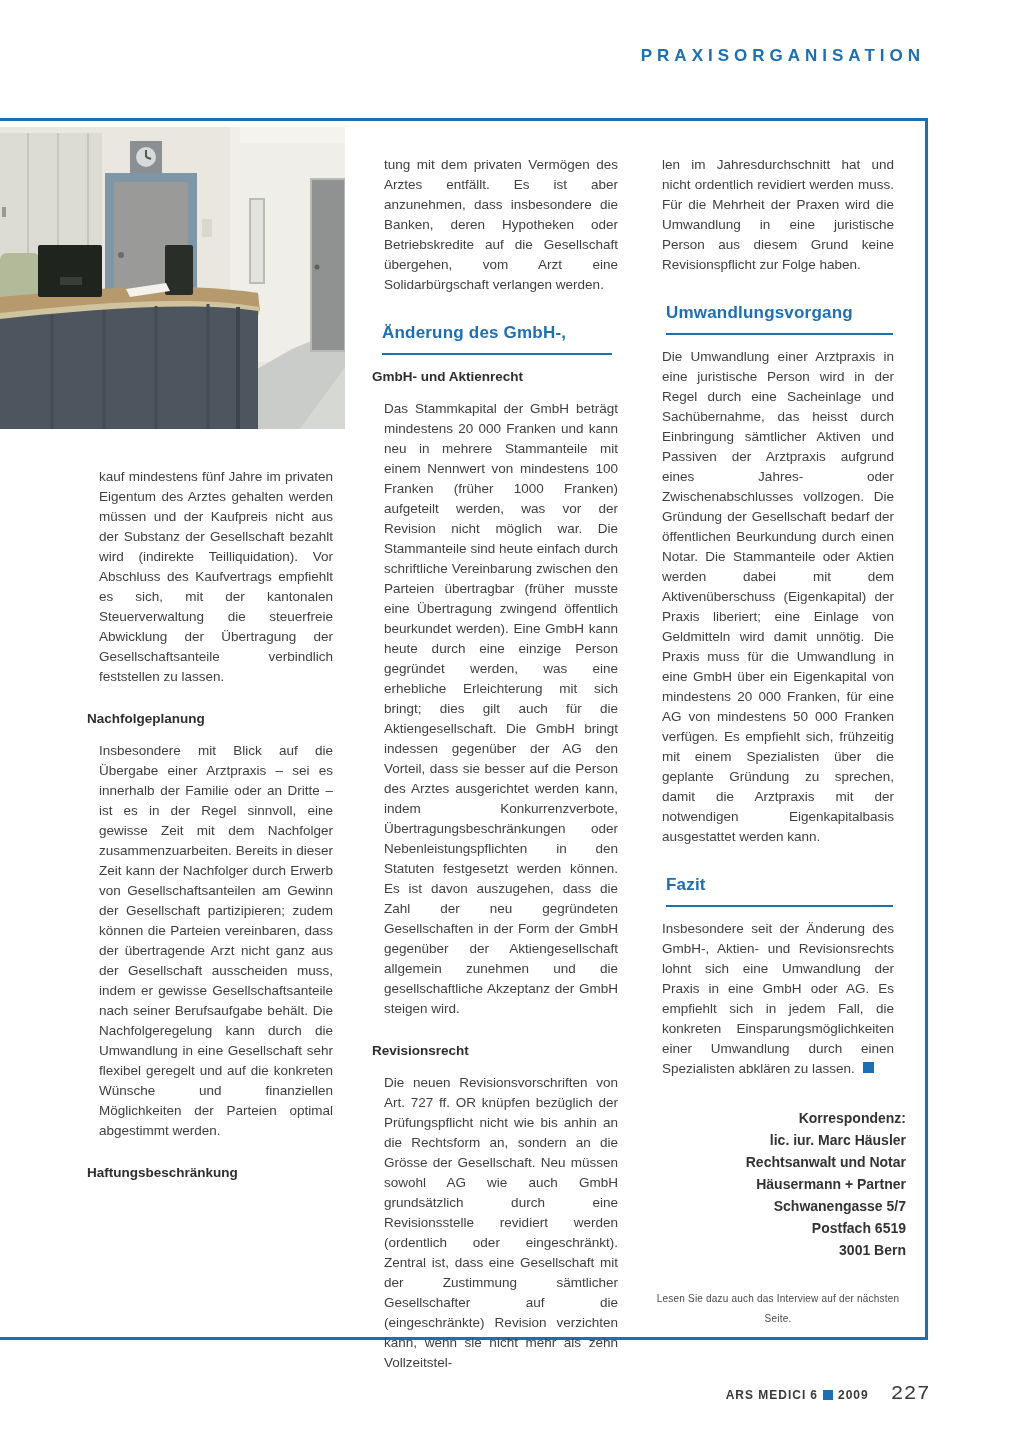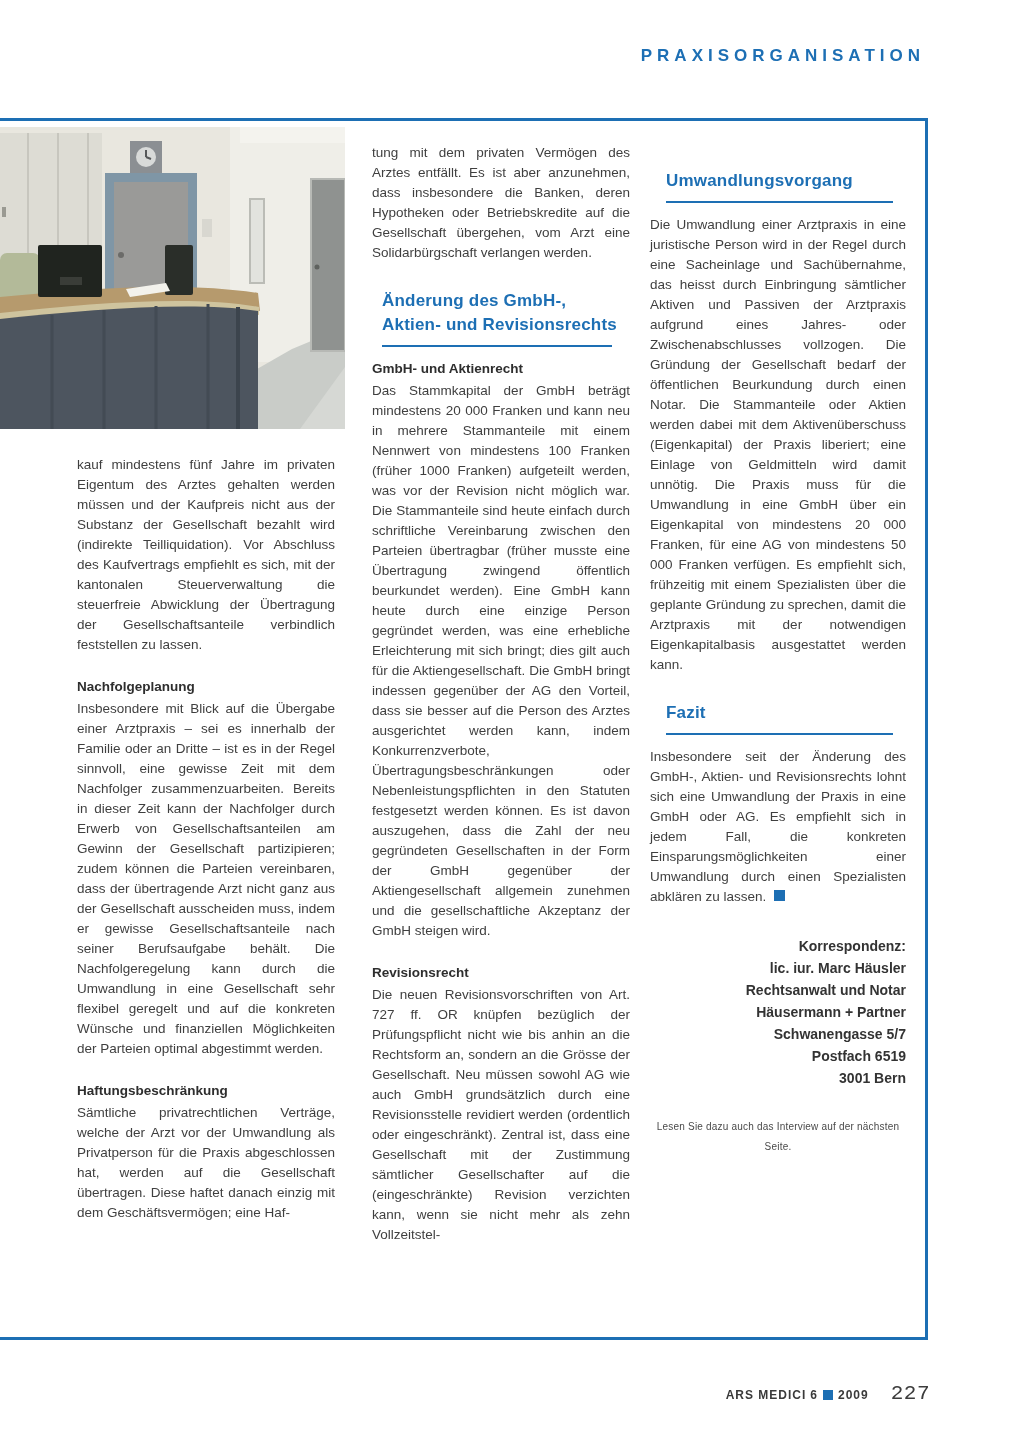--- a/index.html
+++ b/index.html
@@ -13,24 +13,24 @@
     color:#1d6fb4;font-weight:700;font-size:17px;letter-spacing:5px;
   }
   
   .frame-top{position:absolute;left:0;top:118px;width:928px;height:3px;background:#1d6fb4;}
   .frame-right{position:absolute;left:925px;top:118px;width:3px;height:1222px;background:#1d6fb4;}
   .frame-bottom{position:absolute;left:0;top:1337px;width:928px;height:3px;background:#1d6fb4;}
   
   .photo{position:absolute;left:0;top:127px;width:345px;height:302px;overflow:hidden;}
   
   .col{position:absolute;width:258px;font-size:13.5px;line-height:20px;text-align:justify;color:#3f3f3f;}
-  .col-left{left:77px;top:455px;}
+  .col-left{left:87px;top:455px;}
   .col-middle{left:372px;top:143px;}
   .col-right{left:650px;top:143px;width:256px;}
-  .para{margin:0;}
+  .para{margin:12px;}
   .subhead{font-weight:700;color:#2e2e2e;margin:22px 0 2px 0;text-align:left;}
   .bluehead{
     color:#1d6fb4;font-weight:700;font-size:17px;line-height:24px;
     margin:26px 0 0 10px;text-align:left;letter-spacing:0.2px;
   }
   .bluerule{height:2px;background:#1d6fb4;margin:8px 0 0 10px;width:230px;}
   .col-right .bluehead{margin-left:16px;}
   .col-right .bluerule{margin-left:16px;width:227px;}
   .after-rule{margin-top:12px;}
   .endmark{
@@ -104,37 +104,36 @@
 
     <polygon points="126,162 166,156 170,164 130,170" fill="#f3f2ec"></polygon>
   </svg>
 </div>
 
 <div class="col col-left">
   <p class="para">kauf mindestens fünf Jahre im privaten Eigentum des Arztes gehalten werden müssen und der Kaufpreis nicht aus der Substanz der Gesellschaft bezahlt wird (indirekte Teilliquidation). Vor Abschluss des Kaufvertrags empfiehlt es sich, mit der kantonalen Steuerverwaltung die steuerfreie Abwicklung der Übertragung der Gesellschaftsanteile verbindlich feststellen zu lassen.</p>
   <div class="subhead">Nachfolgeplanung</div>
   <p class="para">Insbesondere mit Blick auf die Übergabe einer Arztpraxis – sei es innerhalb der Familie oder an Dritte – ist es in der Regel sinnvoll, eine gewisse Zeit mit dem Nachfolger zusammenzuarbeiten. Bereits in dieser Zeit kann der Nachfolger durch Erwerb von Gesellschaftsanteilen am Gewinn der Gesellschaft partizipieren; zudem können die Parteien vereinbaren, dass der übertragende Arzt nicht ganz aus der Gesellschaft ausscheiden muss, indem er gewisse Gesellschaftsanteile nach seiner Berufsaufgabe behält. Die Nachfolgeregelung kann durch die Umwandlung in eine Gesellschaft sehr flexibel geregelt und auf die konkreten Wünsche und finanziellen Möglichkeiten der Parteien optimal abgestimmt werden.</p>
   <div class="subhead">Haftungsbeschränkung</div>
-  <p class="para">Sämtliche privatrechtlichen Verträge, welche der Arzt vor der Umwandlung als Privatperson für die Praxis abgeschlossen hat, werden auf die Gesellschaft übertragen. Diese haftet danach einzig mit dem Geschäftsvermögen; eine Haf-</p>
 </div>
 
 <div class="col col-middle">
   <p class="para">tung mit dem privaten Vermögen des Arztes entfällt. Es ist aber anzunehmen, dass insbesondere die Banken, deren Hypotheken oder Betriebskredite auf die Gesellschaft übergehen, vom Arzt eine Solidarbürgschaft verlangen werden.</p>
   <div class="bluehead">
     <div>Änderung des GmbH-,</div>
-    <div>Aktien- und Revisionsrechts</div>
   </div>
   <div class="bluerule"></div>
   <div class="subhead after-rule">GmbH- und Aktienrecht</div>
   <p class="para">Das Stammkapital der GmbH beträgt mindestens 20 000 Franken und kann neu in mehrere Stammanteile mit einem Nennwert von mindestens 100 Franken (früher 1000 Franken) aufgeteilt werden, was vor der Revision nicht möglich war. Die Stammanteile sind heute einfach durch schriftliche Vereinbarung zwischen den Parteien übertragbar (früher musste eine Übertragung zwingend öffentlich beurkundet werden). Eine GmbH kann heute durch eine einzige Person gegründet werden, was eine erhebliche Erleichterung mit sich bringt; dies gilt auch für die Aktiengesellschaft. Die GmbH bringt indessen gegenüber der AG den Vorteil, dass sie besser auf die Person des Arztes ausgerichtet werden kann, indem Konkurrenzverbote, Übertragungsbeschränkungen oder Nebenleistungspflichten in den Statuten festgesetzt werden können. Es ist davon auszugehen, dass die Zahl der neu gegründeten Gesellschaften in der Form der GmbH gegenüber der Aktiengesellschaft allgemein zunehmen und die gesellschaftliche Akzeptanz der GmbH steigen wird.</p>
   <div class="subhead">Revisionsrecht</div>
   <p class="para">Die neuen Revisionsvorschriften von Art. 727 ff. OR knüpfen bezüglich der Prüfungspflicht nicht wie bis anhin an die Rechtsform an, sondern an die Grösse der Gesellschaft. Neu müssen sowohl AG wie auch GmbH grundsätzlich durch eine Revisionsstelle revidiert werden (ordentlich oder eingeschränkt). Zentral ist, dass eine Gesellschaft mit der Zustimmung sämtlicher Gesellschafter auf die (eingeschränkte) Revision verzichten kann, wenn sie nicht mehr als zehn Vollzeitstel-</p>
 </div>
 
 <div class="col col-right">
+  <p class="para">len im Jahresdurchschnitt hat und nicht ordentlich revidiert werden muss. Für die Mehrheit der Praxen wird die Umwandlung in eine juristische Person aus diesem Grund keine Revisionspflicht zur Folge haben.</p>
   <div class="bluehead">Umwandlungsvorgang</div>
   <div class="bluerule"></div>
   <p class="para after-rule">Die Umwandlung einer Arztpraxis in eine juristische Person wird in der Regel durch eine Sacheinlage und Sachübernahme, das heisst durch Einbringung sämtlicher Aktiven und Passiven der Arztpraxis aufgrund eines Jahres- oder Zwischenabschlusses vollzogen. Die Gründung der Gesellschaft bedarf der öffentlichen Beurkundung durch einen Notar. Die Stammanteile oder Aktien werden dabei mit dem Aktivenüberschuss (Eigenkapital) der Praxis liberiert; eine Einlage von Geldmitteln wird damit unnötig. Die Praxis muss für die Umwandlung in eine GmbH über ein Eigenkapital von mindestens 20 000 Franken, für eine AG von mindestens 50 000 Franken verfügen. Es empfiehlt sich, frühzeitig mit einem Spezialisten über die geplante Gründung zu sprechen, damit die Arztpraxis mit der notwendigen Eigenkapitalbasis ausgestattet werden kann.</p>
   <div class="bluehead">Fazit</div>
   <div class="bluerule"></div>
   <p class="para after-rule"><span>Insbesondere seit der Änderung des GmbH-, Aktien- und Revisionsrechts lohnt sich eine Umwandlung der Praxis in eine GmbH oder AG. Es empfiehlt sich in jedem Fall, die konkreten Einsparungsmöglichkeiten einer Umwandlung durch einen Spezialisten abklären zu lassen.</span><span class="endmark"></span></p>
   <div class="korr">
     <div>Korrespondenz:</div>
     <div>lic. iur. Marc Häusler</div>
     <div>Rechtsanwalt und Notar</div>

